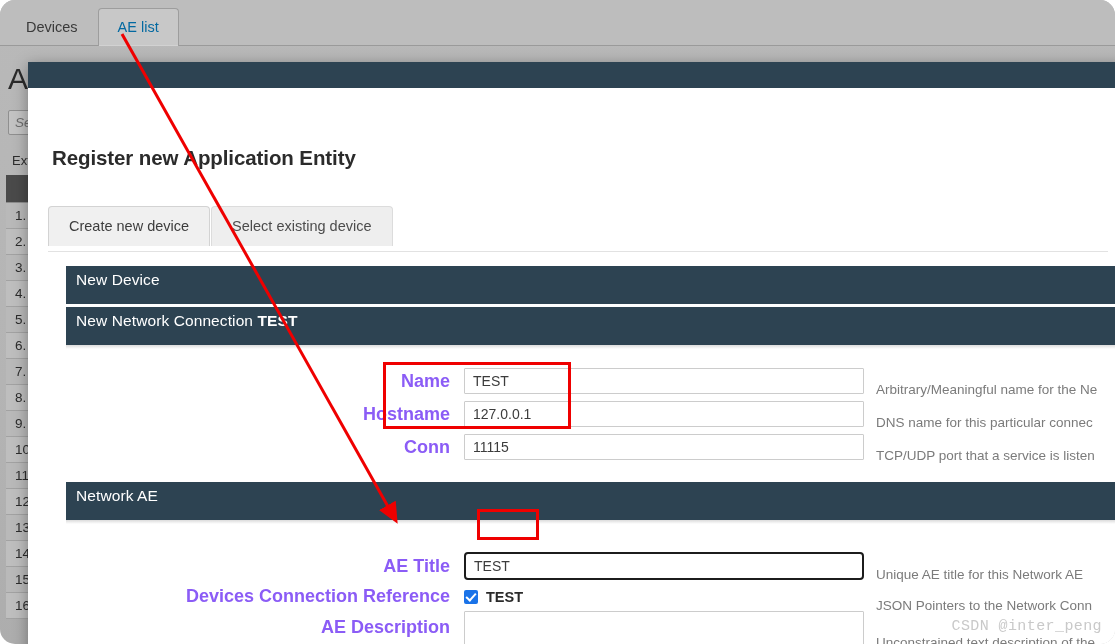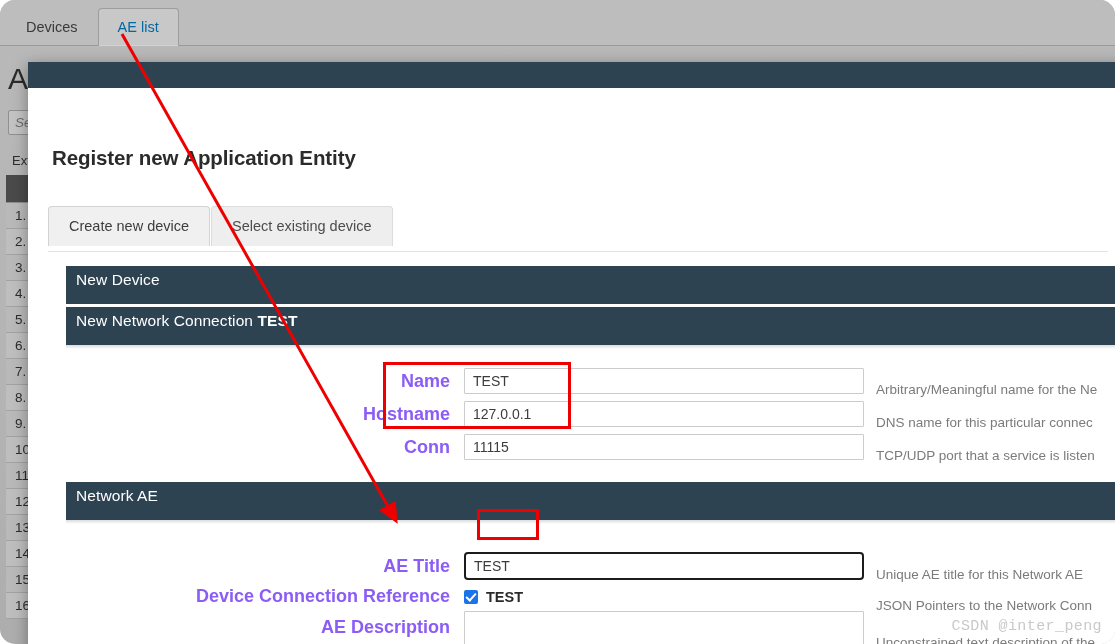--- a/index.html
+++ b/index.html
@@ -466,21 +466,21 @@
             <div class="form-label">AE Title</div>
             <div class="form-control">
               <input class="tbox focused" type="text" value="TEST" style="">
             </div>
             <div class="help-wrap">
               <span class="help">Unique AE title for this Network AE</span>
             </div>
           </div>
 
           <div class="form-row" style="height:27px">
-            <div class="form-label">Device Connection Reference</div>
+            <div class="form-label">Devices Connection Reference</div>
             <div class="form-control">
               <div class="cb-row">
                 <span class="cbox"></span>
                 <span class="cb-label">TEST</span>
               </div>
             </div>
             <div class="help-wrap">
               <span class="help">JSON Pointers to the Network Conn</span>
             </div>
           </div>

